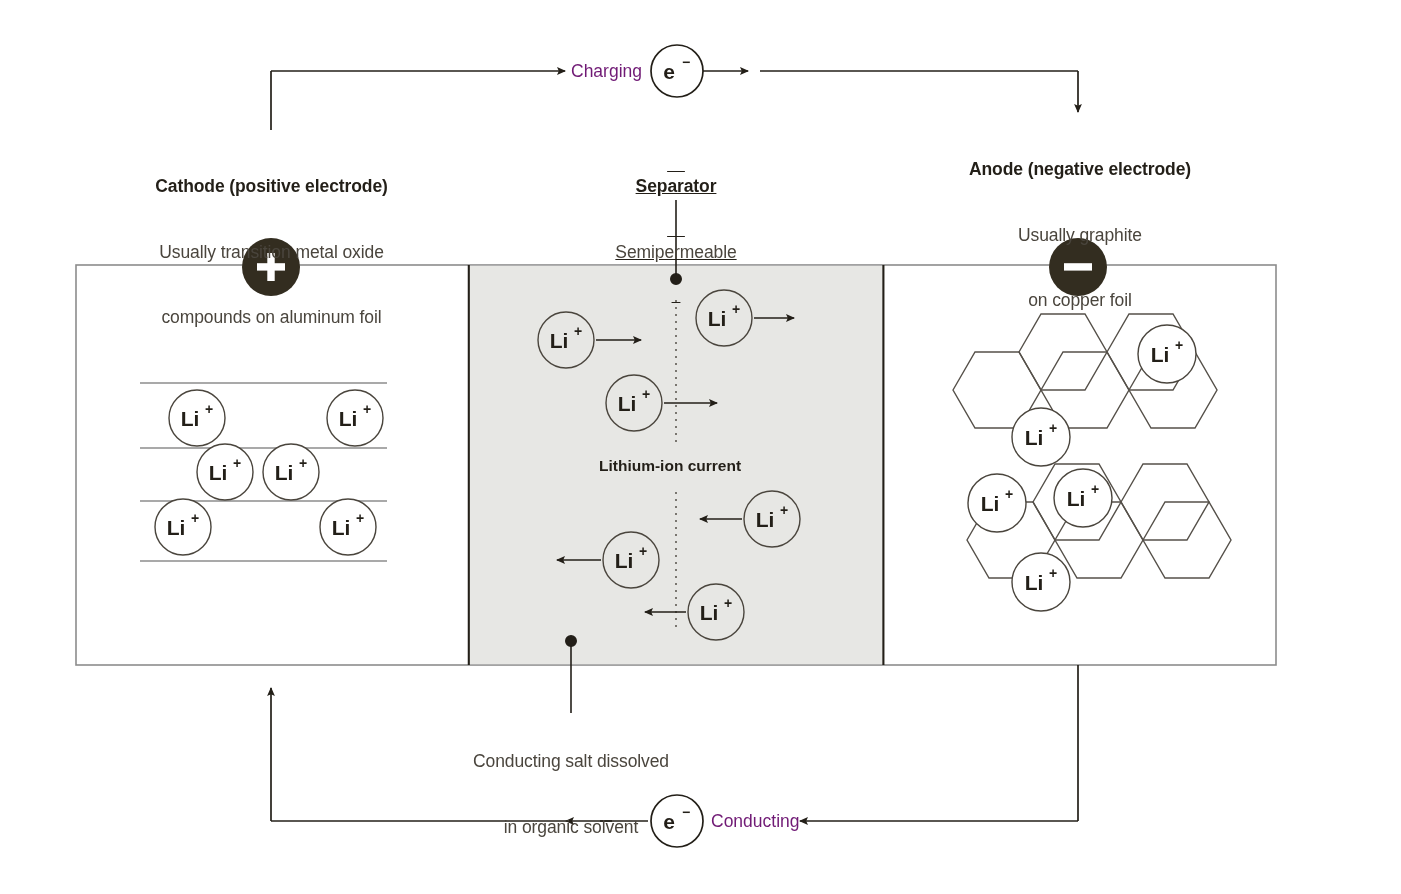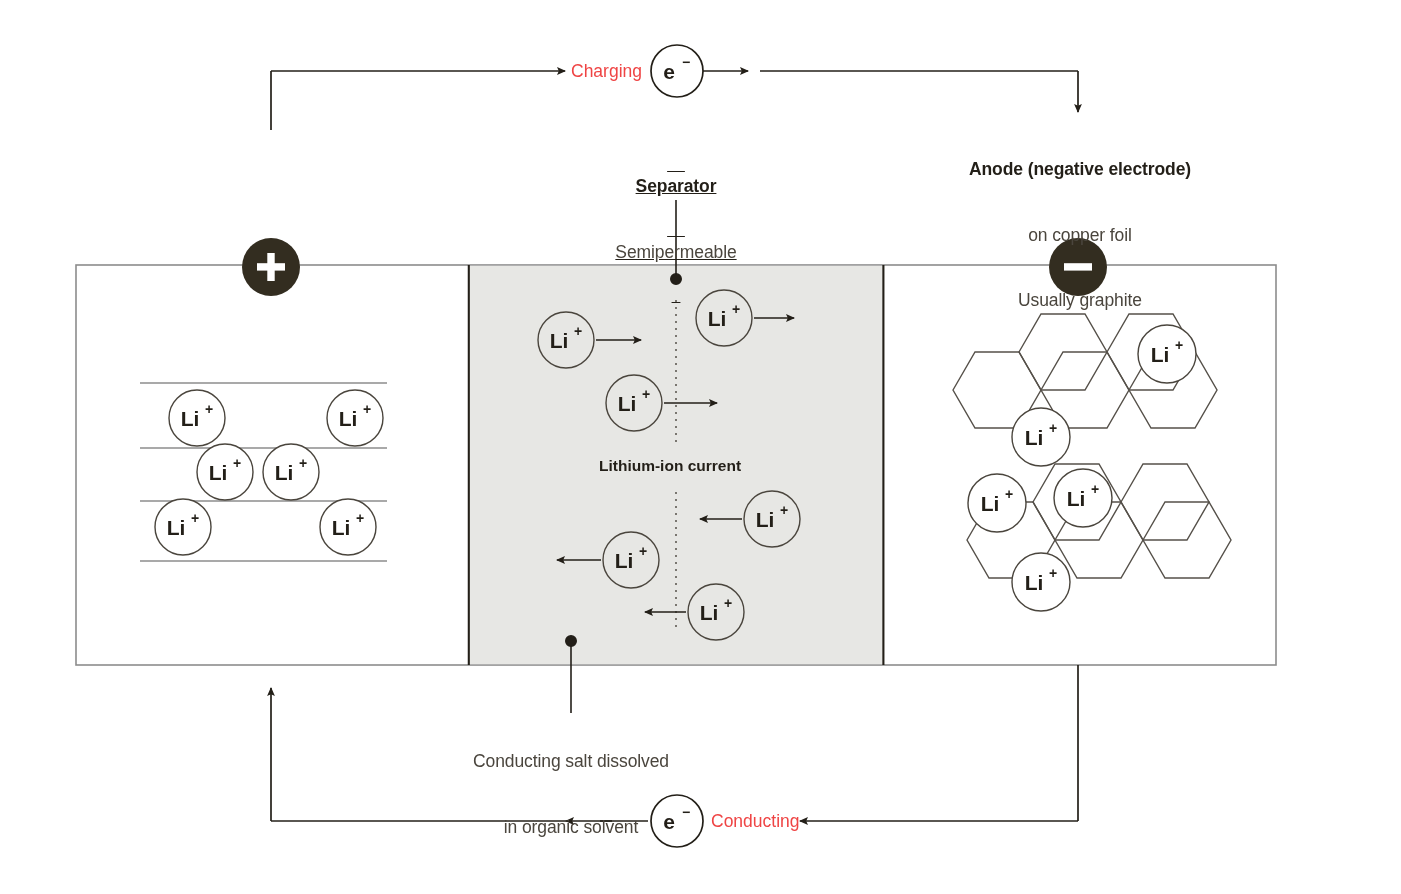--- a/index.html
+++ b/index.html
@@ -39,21 +39,21 @@
   }
   .lbl .sub {
     display: block;
     font-size: 17.5px;
     color: #4a453d;
     letter-spacing: -0.1px;
   }
   .flowlbl {
     position: absolute;
     font-size: 17.5px;
-    color: #ef4444;
+    color: #701a75;
     white-space: nowrap;
   }
   .curlbl {
     position: absolute;
     font-size: 15.5px;
     font-weight: bold;
     color: #231f18;
     white-space: nowrap;
   }
   .ionlabel {
@@ -283,30 +283,35 @@
         <text class="ionlabel" x="1034" y="590" text-anchor="middle">Li</text>
         <text class="ionsup" x="1053" y="578" text-anchor="middle">+</text>
       </g>
     </g>
   </svg>
 
   <div class="flowlbl" style="left:571px; top:61px;">Charging</div>
 
   <div class="flowlbl" style="left:711px; top:811px;">Conducting</div>
 
+  <div class="lbl" style="left:109px; top:133px; width:325px;">
+    <span class="ttl">Cathode (positive electrode)</span>
+    <span class="sub">Usually transition metal oxide</span>
+    <span class="sub">compounds on aluminum foil</span>
+  </div>
 
   <div class="lbl" style="left:566px; top:133px; width:220px;text-decoration:underline;">
     <span class="ttl">Separator</span>
     <span class="sub">Semipermeable</span>
   </div>
 
   <div class="lbl" style="left:935px; top:116px; width:290px;text-align:center;">
     <span class="ttl">Anode (negative electrode)</span>
+    <span class="sub">Usually graphite</span>
     <span class="sub">on copper foil</span>
-    <span class="sub">Usually graphite</span>
   </div>
 
   <div class="lbl" style="left:451px; top:708px; width:240px;">
     <span class="sub">Conducting salt dissolved</span>
     <span class="sub">in organic solvent</span>
   </div>
 
   <div class="curlbl" style="left:599px; top:457px;">Lithium-ion current</div>
 
 </div>

